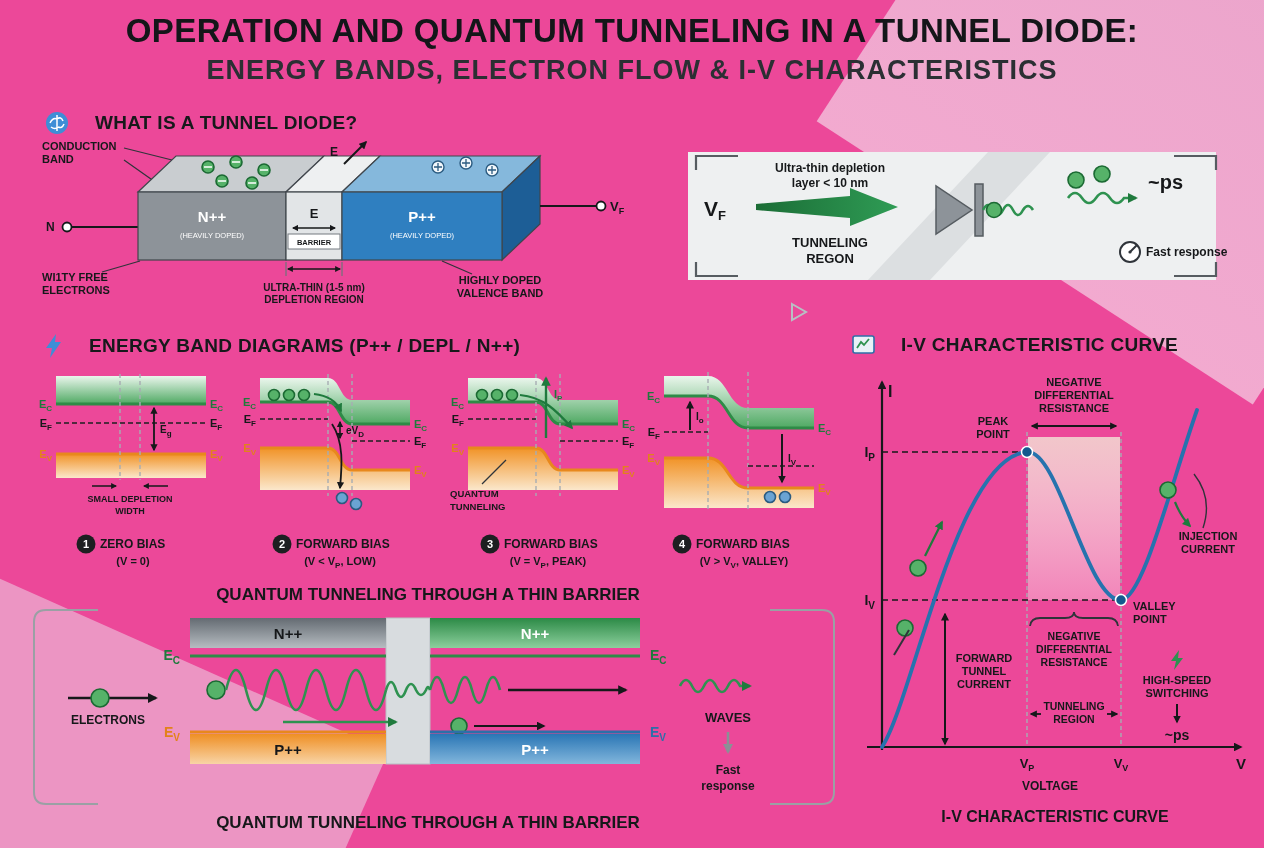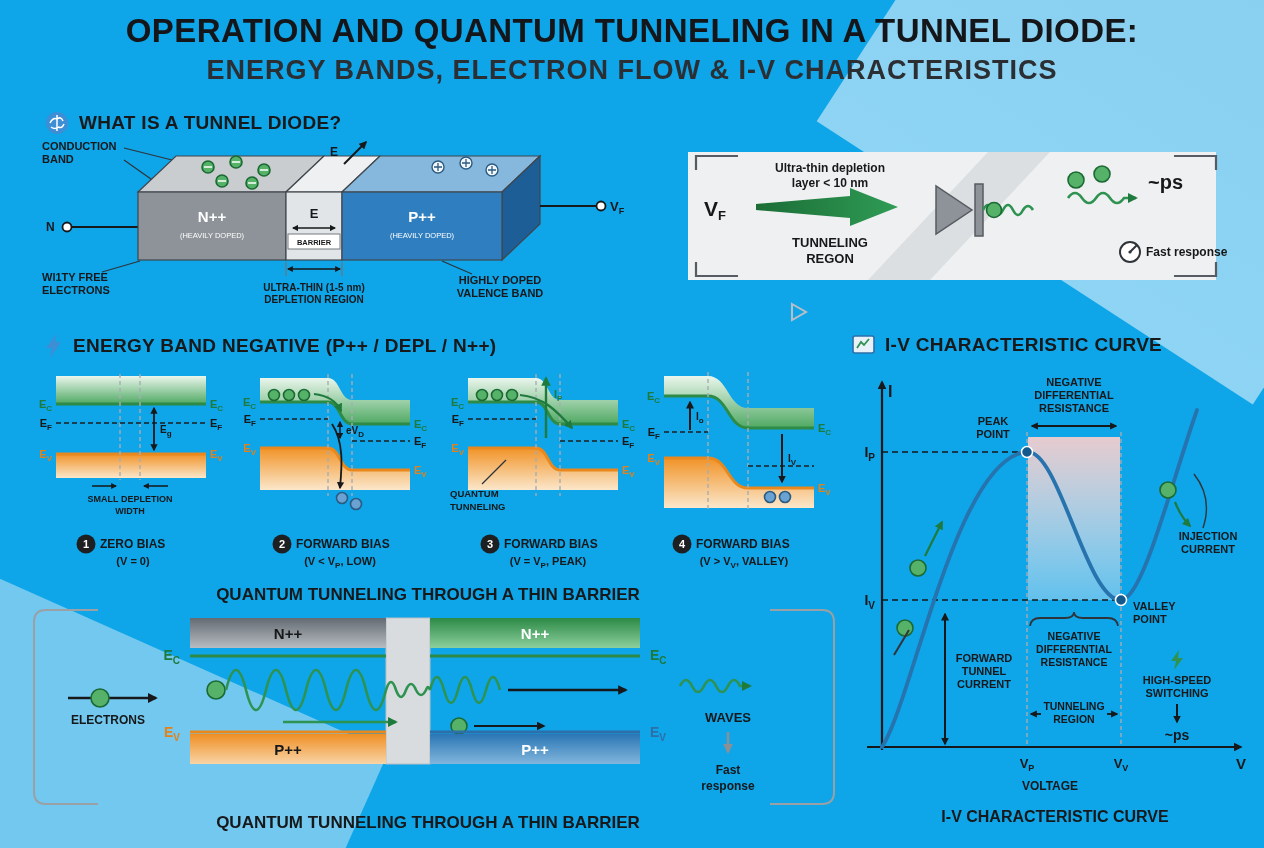--- a/index.html
+++ b/index.html
@@ -1,26 +1,26 @@
 <!DOCTYPE html>
 <html><head>
 <meta charset="utf-8">
 <style>
   body{margin:0;background:#fff}
-  .page{position:relative;width:1264px;height:848px;overflow:hidden;background:#0ea5e9;
+  .page{position:relative;width:1264px;height:848px;overflow:hidden;background:#ec4899;
         font-family:"Liberation Sans",sans-serif;color:#17191b}
   .bg-deco{position:absolute;z-index:0}
   .bg1{left:900px;top:-160px;width:520px;height:460px;transform:rotate(33deg);
        background:linear-gradient(#e9eff4,#f7fafc);opacity:.55}
   .bg2{left:-90px;top:650px;width:430px;height:330px;transform:rotate(24deg);
        background:#eef3f7;opacity:.45}
   header{position:absolute;top:12px;left:0;width:100%;text-align:center;z-index:2}
   h1{margin:0;font-size:33px;font-weight:700;letter-spacing:.4px;color:#141619}
   h2{margin:5px 0 0;font-size:27px;font-weight:700;letter-spacing:1px;color:#2b2f33}
-  .sec-head{position:absolute;display:flex;align-items:center;gap:9px;font-size:19px;
+  .sec-head{position:absolute;display:flex;align-items:center;gap:25px;font-size:19px;
             font-weight:700;color:#17191b;letter-spacing:.3px;z-index:3}
   .abs{position:absolute;z-index:2}
   svg{overflow:visible}
   svg text{font-family:"Liberation Sans",sans-serif;fill:#16181a}
   .tb{font-weight:700}
   .gn{fill:#1e7a3c}.orn{fill:#e2821a}.blu{fill:#2d6fa8}.wh{fill:#fff}
   .ec{stroke:#2e8b47;stroke-width:3;fill:none}
   .evl{stroke:#e8881d;stroke-width:3;fill:none}
   .evb{stroke:#2d6fa8;stroke-width:3;fill:none}
   .efd{stroke:#1d1f21;stroke-width:1.7;fill:none;stroke-dasharray:5 3}
@@ -203,21 +203,21 @@
   </svg>
 
   <svg class="abs" style="left:786px;top:300px" width="24" height="24">
     <polygon points="6,4 20,12 6,20" fill="none" stroke="#b9bfc4" stroke-width="2"></polygon>
   </svg>
 
   <div class="sec-head" style="left:44px;top:334px">
     <svg width="20" height="24">
       <polygon points="12,0 2,14 8,14 6,24 17,8 11,8" fill="#3e8ed6"></polygon>
     </svg>
-    <span>ENERGY BAND NEGATIVE (P++ / DEPL / N++)</span>
+    <span>ENERGY BAND DIAGRAMS (P++ / DEPL / N++)</span>
   </div>
 
   <div class="sec-head" style="left:852px;top:334px">
     <svg width="24" height="22">
       <rect x="1" y="2" width="21" height="17" rx="2" fill="#e9f1f8" stroke="#2d6fa8" stroke-width="1.6"></rect>
       <polyline points="5,14 9,8 12,11 17,5" fill="none" stroke="#2e9250" stroke-width="1.8"></polyline>
     </svg>
     <span>I-V CHARACTERISTIC CURVE</span>
   </div>
 

